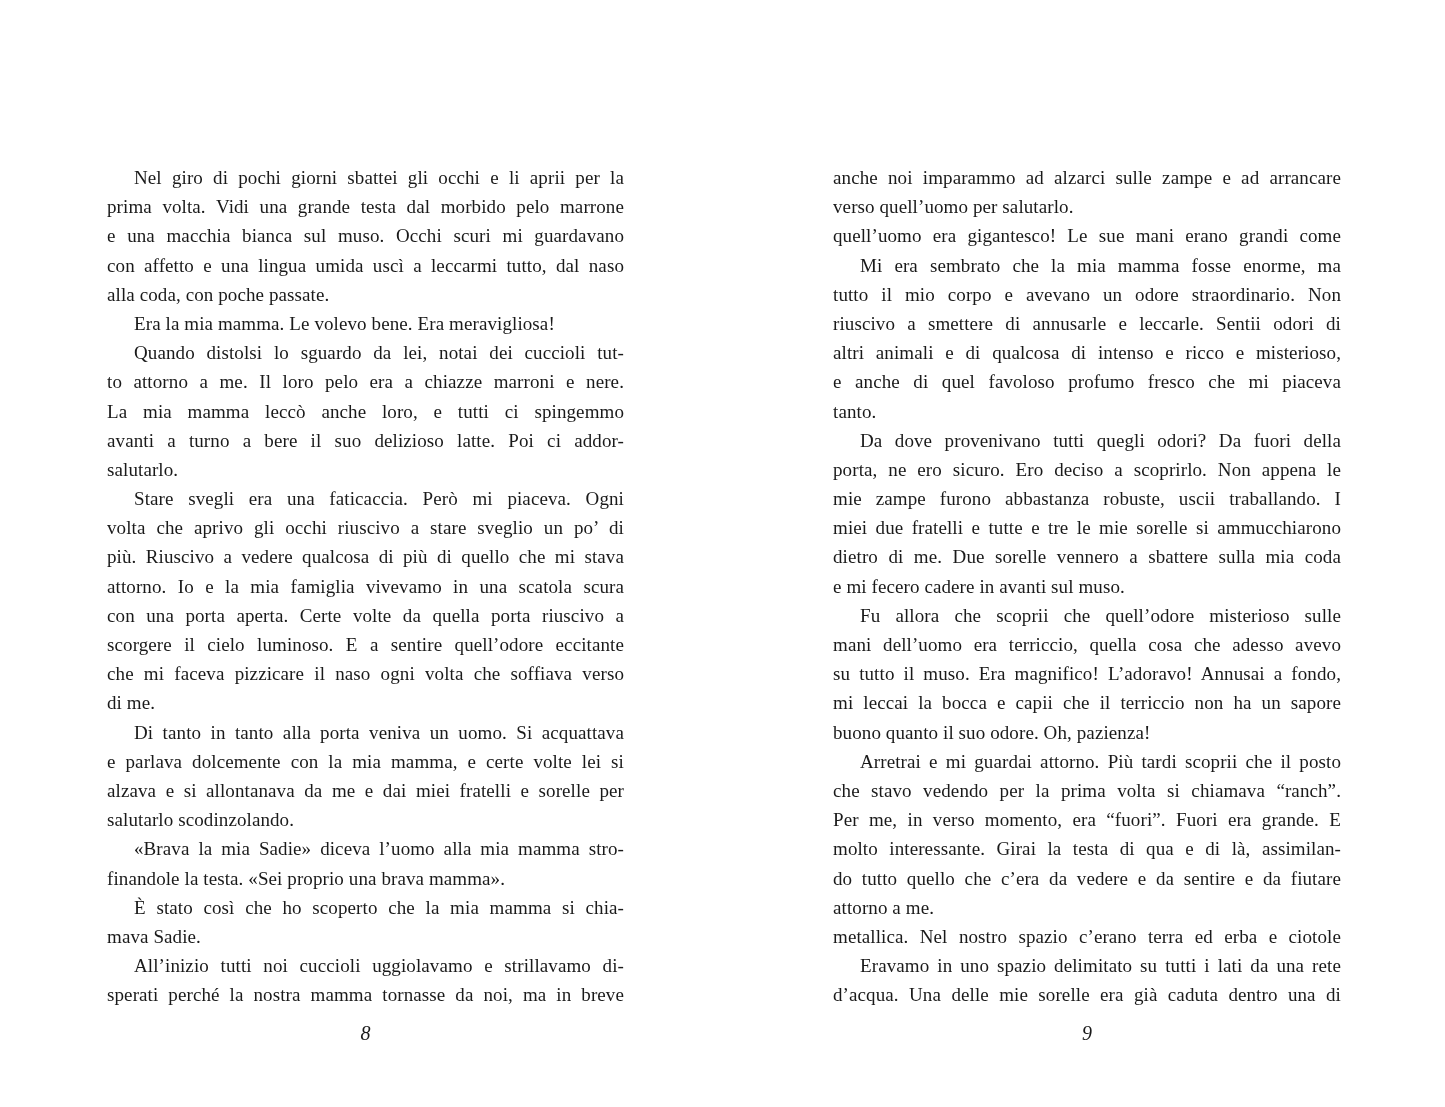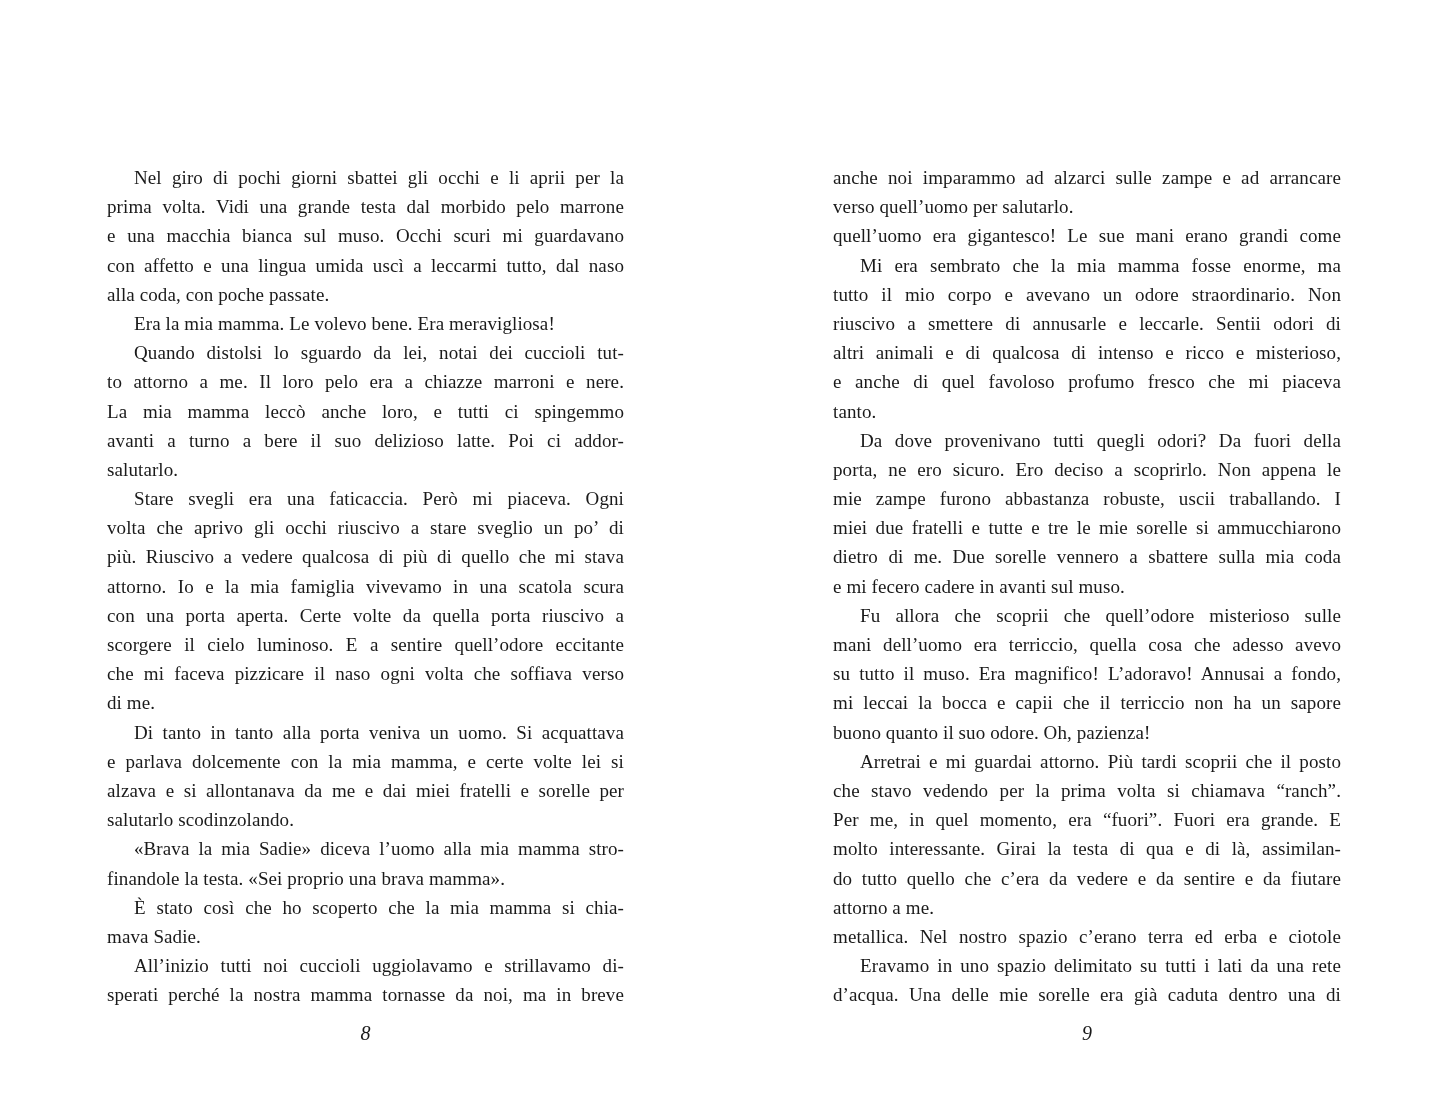--- a/index.html
+++ b/index.html
@@ -143,21 +143,21 @@
         <div class="paragraph">
           <div class="line indent">Fu allora che scoprii che quell’odore misterioso sulle</div>
           <div class="line">mani dell’uomo era terriccio, quella cosa che adesso avevo</div>
           <div class="line">su tutto il muso. Era magnifico! L’adoravo! Annusai a fondo,</div>
           <div class="line">mi leccai la bocca e capii che il terriccio non ha un sapore</div>
           <div class="line last">buono quanto il suo odore. Oh, pazienza!</div>
         </div>
         <div class="paragraph">
           <div class="line indent">Arretrai e mi guardai attorno. Più tardi scoprii che il posto</div>
           <div class="line">che stavo vedendo per la prima volta si chiamava “ranch”.</div>
-          <div class="line">Per me, in quel momento, era “fuori”. Fuori era grande. E</div>
+          <div class="line">Per me, in verso momento, era “fuori”. Fuori era grande. E</div>
           <div class="line">molto interessante. Girai la testa di qua e di là, assimilan-</div>
           <div class="line">do tutto quello che c’era da vedere e da sentire e da fiutare</div>
           <div class="line last">attorno a me.</div>
         </div>
         <div class="paragraph">
           <div class="line">metallica. Nel nostro spazio c’erano terra ed erba e ciotole</div>
           <div class="line indent">Eravamo in uno spazio delimitato su tutti i lati da una rete</div>
           <div class="line">d’acqua. Una delle mie sorelle era già caduta dentro una di</div>
         </div>
       </div>

